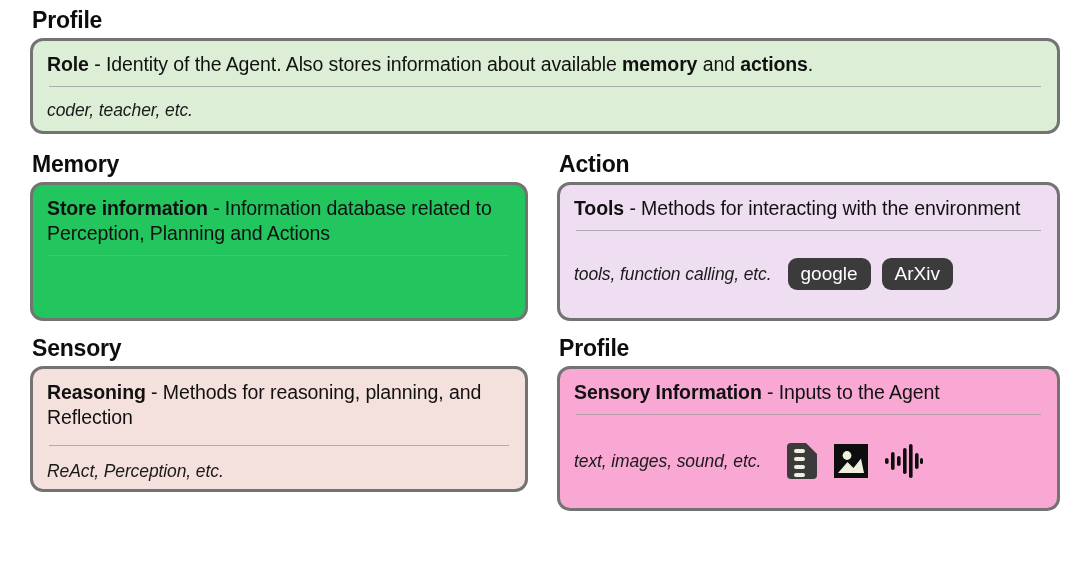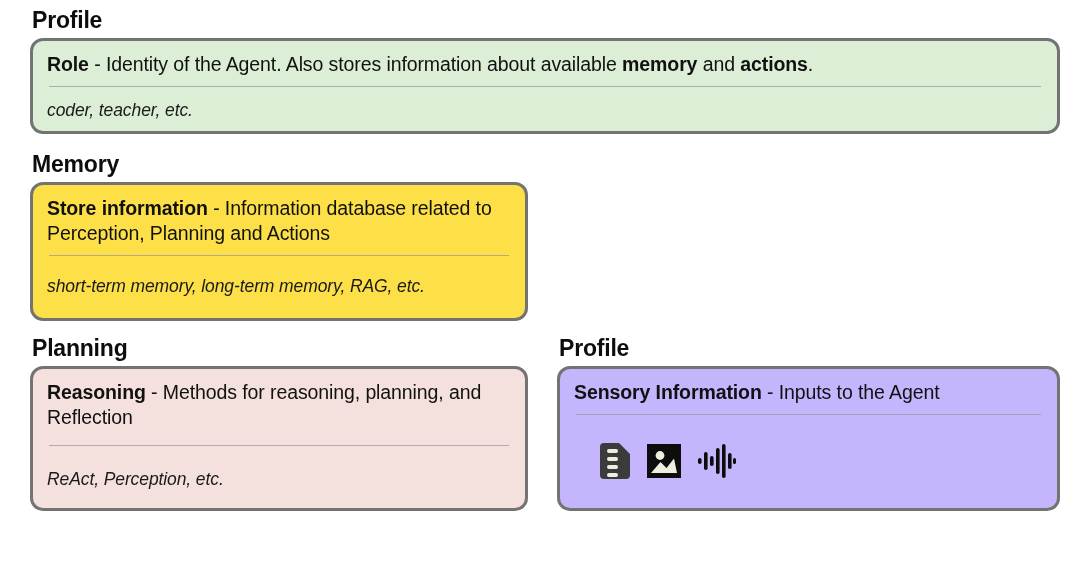--- a/index.html
+++ b/index.html
@@ -81,24 +81,24 @@
 
   
   .grid {
     display: grid;
     grid-template-columns: 498px 1fr;
     column-gap: 29px;
     row-gap: 15px;
   }
   .cell { display: flex; flex-direction: column; }
 
-  .card-memory   { background: #fde047; height: 139px; }
+  .card-memory   { background: #22c55e; height: 139px; }
   .card-action   { background: #efddf2; height: 139px; }
-  .card-planning { background: #f4e1dd; height: 145px; gap: 6px; }
-  .card-percept  { background: #c4b5fd; height: 145px; }
+  .card-planning { background: #f4e1dd; height: 126px; gap: 6px; }
+  .card-percept  { background: #f9a8d4; height: 145px; }
 
   .card-action .card-foot,
   .card-percept .card-foot { align-items: center; }
 
   
   .chips { display: flex; gap: 11px; margin-left: 16px; }
   .chip {
     background: #3b3b3b;
     color: #ffffff;
     font-size: 19px;
@@ -138,50 +138,62 @@
 
   <div class="grid">
 
     <div class="cell">
       <div class="section-title">Memory</div>
       <div class="card card-memory">
         <div class="card-desc">
           <b>Store information</b><span> - </span><span>Information database related to Perception, Planning and Actions</span>
         </div>
         <div class="divider"></div>
+      </div>
+    </div>
+
+    <div class="cell">
+      <div class="section-title">Action</div>
+      <div class="card card-action">
+        <div class="card-desc">
+          <b>Tools</b><span> - </span><span>Methods for interacting with the environment</span>
+        </div>
+        <div class="divider"></div>
         <div class="card-foot">
-          <span class="card-example">short-term memory, long-term memory, RAG, etc.</span>
-        </div>
-      </div>
-    </div>
-
-    <div class="cell">
-    </div>
-
-    <div class="cell">
-      <div class="section-title">Planning</div>
+          <span class="card-example">tools, function calling, etc.</span>
+          <div class="chips">
+            <span class="chip">google</span>
+            <span class="chip">ArXiv</span>
+          </div>
+        </div>
+      </div>
+    </div>
+
+    <div class="cell">
+      <div class="section-title">Sensory</div>
       <div class="card card-planning">
         <div class="card-desc">
           <b>Reasoning</b><span> - </span><span>Methods for reasoning, planning, and Reflection</span>
         </div>
         <div class="divider"></div>
         <div class="card-foot">
           <span class="card-example">ReAct, Perception, etc.</span>
         </div>
       </div>
     </div>
 
     <div class="cell">
       <div class="section-title">Profile</div>
       <div class="card card-percept">
         <div class="card-desc">
           <b>Sensory Information</b><span> - </span><span>Inputs to the Agent</span>
         </div>
         <div class="divider"></div>
         <div class="card-foot">
+          <span class="card-example">text, images, sound, etc.</span>
           <div class="percept-icons">
 
             <span>
               <svg class="icon-svg" width="30" height="36" viewBox="0 0 30 36" aria-hidden="true">
                 <path d="M4 0 H19 L30 11 V32 A4 4 0 0 1 26 36 H4 A4 4 0 0 1 0 32 V4 A4 4 0 0 1 4 0 Z" fill="#3b3b3b"></path>
                 <rect x="7" y="6" width="11" height="4" rx="2" fill="#eeefdc"></rect>
                 <rect x="7" y="14" width="11" height="4" rx="2" fill="#eeefdc"></rect>
                 <rect x="7" y="22" width="11" height="4" rx="2" fill="#eeefdc"></rect>
                 <rect x="7" y="30" width="11" height="4" rx="2" fill="#eeefdc"></rect>
               </svg>

